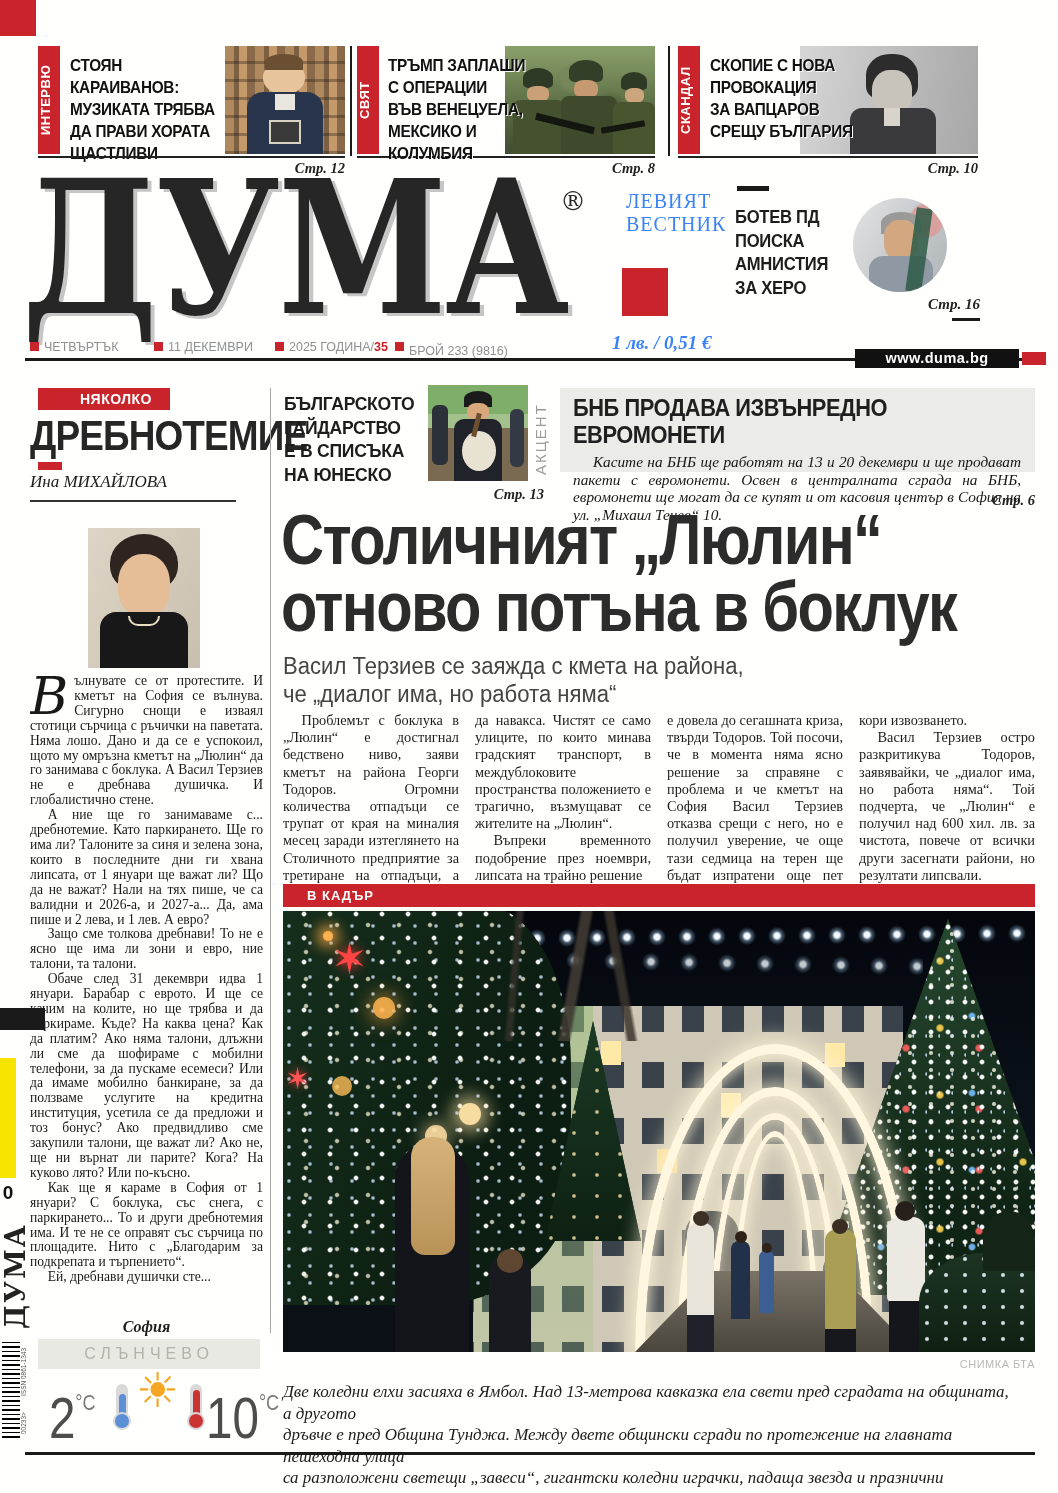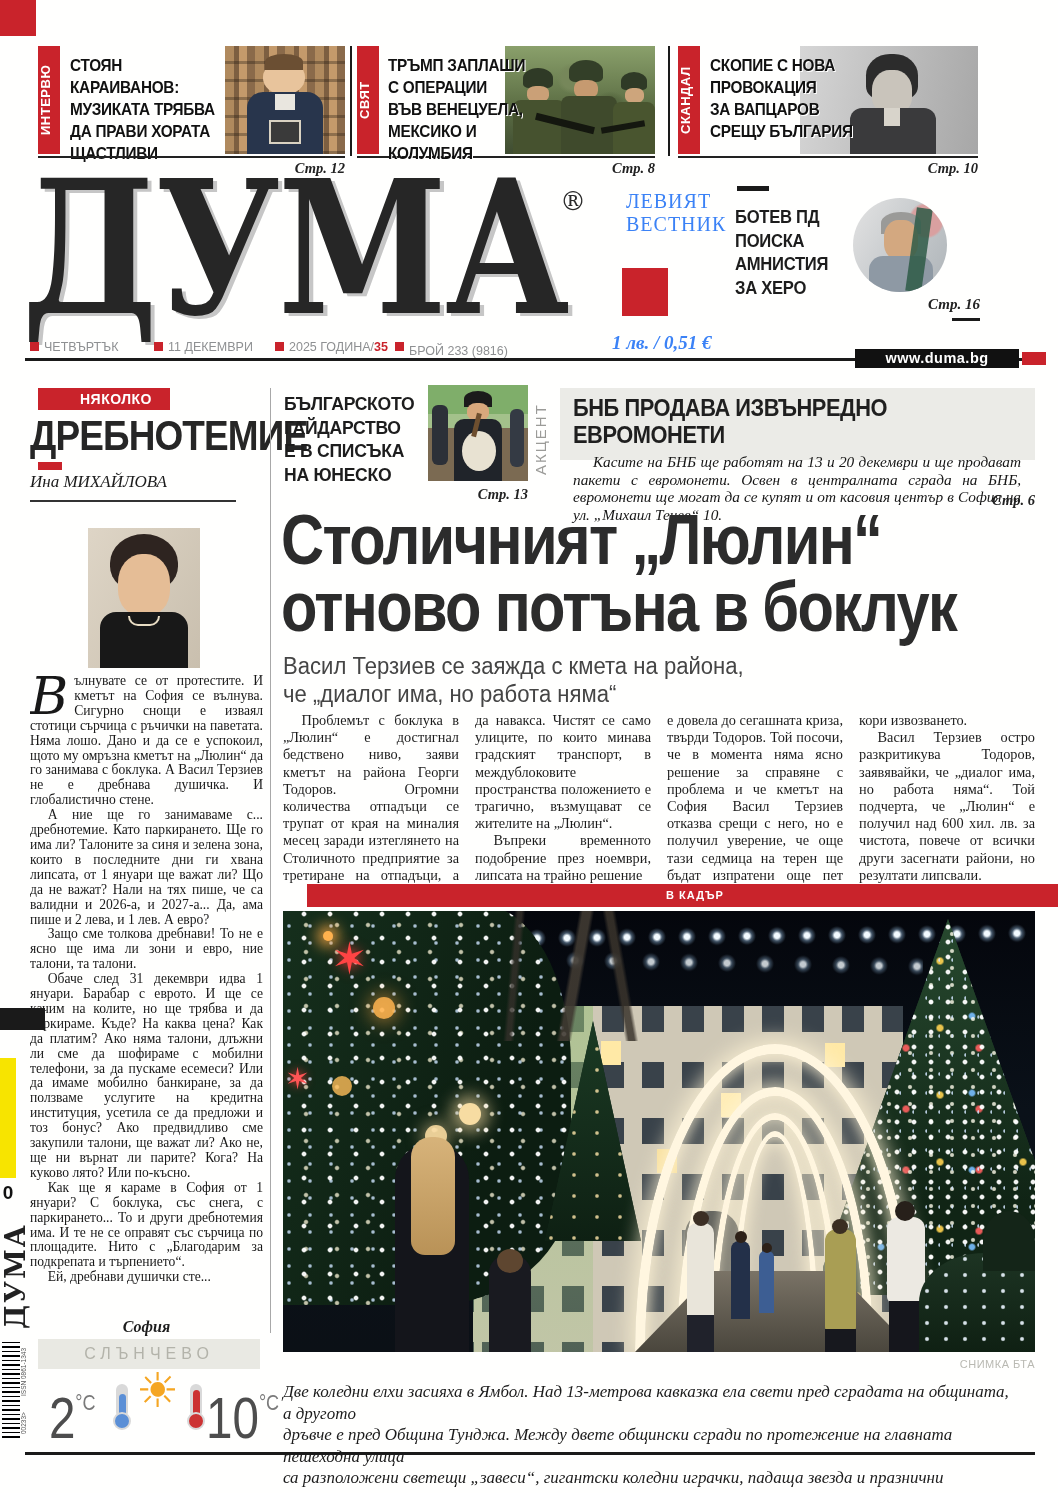--- a/index.html
+++ b/index.html
@@ -148,24 +148,24 @@
 НА ЮНЕСКО</div>
   <div class="photo" style="left:428px;top:385px;width:100px;height:96px;background:linear-gradient(#7fae6a 0 30%, #a3c18b 30% 45%, #7b6a52 45%);">
     <div class="abs" style="left:36px;top:6px;width:28px;height:16px;background:#1b1b1b;border-radius:50% 50% 0 0;"></div>
     <div class="abs" style="left:39px;top:18px;width:22px;height:18px;background:#d8a87c;border-radius:42%;"></div>
     <div class="abs" style="left:26px;top:34px;width:48px;height:62px;background:#20242a;border-radius:10px 10px 0 0;"></div>
     <div class="abs" style="left:34px;top:46px;width:34px;height:40px;background:#e8e2d2;border-radius:50%;"></div>
     <div class="abs" style="left:46px;top:28px;width:5px;height:24px;background:#6e4f2f;transform:rotate(14deg);"></div>
     <div class="abs" style="left:4px;top:20px;width:16px;height:60px;background:#2c3038;border-radius:6px;"></div>
     <div class="abs" style="left:82px;top:24px;width:14px;height:58px;background:#343a44;border-radius:6px;"></div>
   </div>
-  <div class="abs pgref" style="left:428px;top:486px;width:100px;text-align:right;">Стр. 13</div>
+  <div class="abs pgref" style="left:444px;top:486px;width:100px;text-align:right;">Стр. 13</div>
 
   <div class="abs vtab" style="left:532px;top:392px;width:24px;height:94px;color:#9b9b98;font-size:15px;letter-spacing:2px;font-family:'Liberation Sans',sans-serif;">АКЦЕНТ</div>
-  <div class="abs" style="left:560px;top:388px;width:475px;height:72px;background:#ebebe7;">
+  <div class="abs" style="left:560px;top:388px;width:475px;height:84px;background:#ebebe7;">
     <div class="cond" style="margin:7px 0 4px 13px;font-size:23.5px;letter-spacing:-.5px;color:#1f1f1f;transform:scaleX(.93);transform-origin:0 0;">БНБ ПРОДАВА ИЗВЪНРЕДНО ЕВРОМОНЕТИ</div>
     <p class="serif justify ind" style="margin:2px 14px 0 13px;font-style:italic;font-size:15.3px;line-height:17.6px;color:#161616;">Касите на БНБ ще работят на 13 и 20 декември и ще продават пакети с евромонети. Освен в централната сграда на БНБ, евромонети ще могат да се купят и от касовия център в София на ул. „Михаил Тенев“ 10.</p>
   </div>
   <div class="abs pgref" style="left:935px;top:492px;width:100px;text-align:right;">Стр. 6</div>
 
   <div class="abs cond ml" style="left:281px;top:506px;font-size:71px;line-height:67px;letter-spacing:-2px;color:#2c2c2c;transform:scaleX(.84);transform-origin:0 0;width:900px;">Столичният „Люлин“
 отново потъна в боклук</div>
   <div class="abs ml" style="left:283px;top:652px;font-size:23px;line-height:28px;color:#454545;transform:scaleX(.96);transform-origin:0 0;width:700px;">Васил Терзиев се заяжда с кмета на района,
 че „диалог има, но работа няма“</div>
 
@@ -178,21 +178,21 @@
   </div>
   <div class="abs artcol" style="left:667px;top:712px;width:176px;height:172px;overflow:hidden;">
     <p>е довела до сегашната криза, твърди Тодоров. Той посочи, че в момента няма ясно решение за справяне с проблема и че кметът на София Васил Терзиев отказва срещи с него, но е получил уверение, че още тази седмица на терен ще бъдат изпратени още пет камиона, за да се ус-</p>
   </div>
   <div class="abs artcol" style="left:859px;top:712px;width:176px;height:172px;overflow:hidden;">
     <p>кори извозването.</p>
     <p class="ind">Васил Терзиев остро разкритикува Тодоров, заявявайки, че „диалог има, но работа няма“. Той подчерта, че „Люлин“ е получил над 600 хил. лв. за чистота, повече от всички други засегнати райони, но резултати липсвали.</p>
 
   </div>
 
-  <div class="abs red" style="left:283px;top:884px;width:752px;height:23px;color:#fff;font-weight:bold;font-size:11px;text-align:center;line-height:23px;letter-spacing:1px;margin-left:24px;">В КАДЪР</div>
+  <div class="abs red" style="left:283px;top:884px;width:752px;height:23px;color:#fff;font-weight:bold;font-size:13px;text-align:left;line-height:23px;letter-spacing:1px;">В КАДЪР</div>
 
   <div class="photo" style="left:283px;top:911px;width:752px;height:441px;background:linear-gradient(#04060c,#0a1119 45%,#0b1016);">
 
     <div class="fig" style="left:190px;top:95px;width:430px;height:346px;background-color:#cfc8b6;background-image:
         repeating-linear-gradient(90deg, rgba(207,200,182,0) 0 22px, #cfc8b6 22px 40px),
         repeating-linear-gradient(0deg, #39424a 0 26px, #cfc8b6 26px 56px);
         background-position:9px 16px,0 16px;"></div>
     <div class="fig" style="left:190px;top:95px;width:120px;height:346px;background:linear-gradient(rgba(150,190,120,.55),rgba(150,190,120,.25));"></div>
     <div class="fig" style="left:402px;top:300px;width:54px;height:141px;background:#1d2329;border-radius:24px 24px 0 0;"></div>
     <div class="fig" style="left:318px;top:130px;width:20px;height:24px;background:#ffe9a6;box-shadow:120px 52px 0 #ffedb4, 224px 2px 0 #ffe9a6, 56px 108px 0 #f7dd96;"></div>

